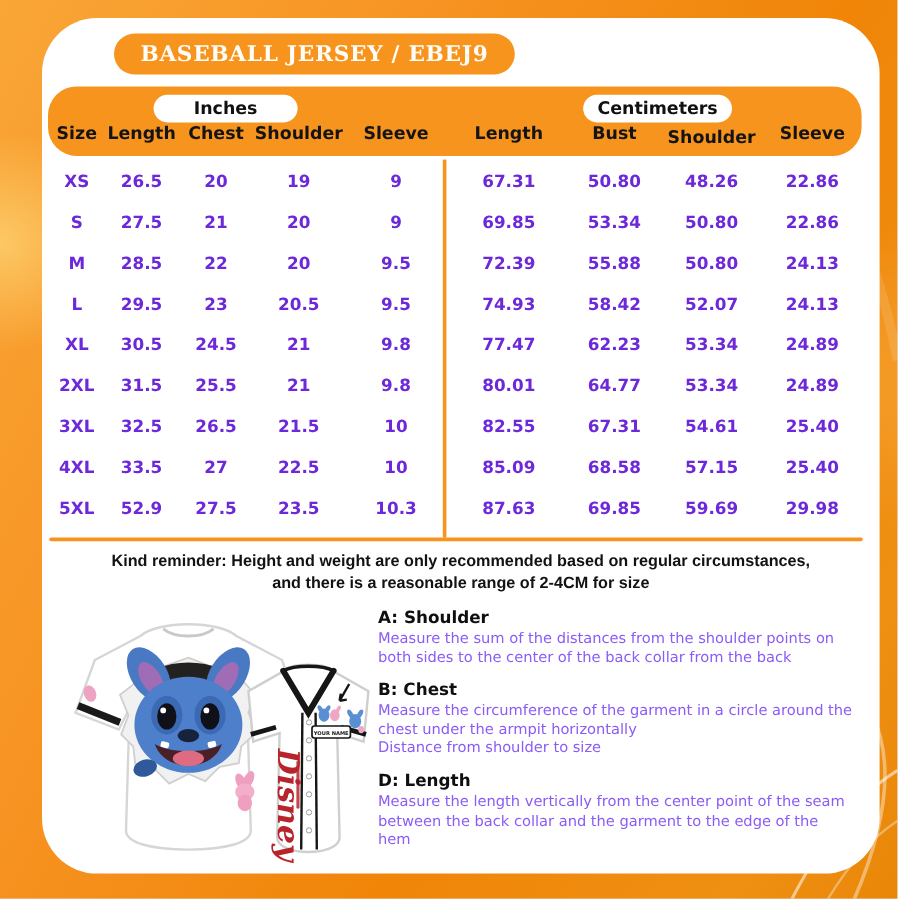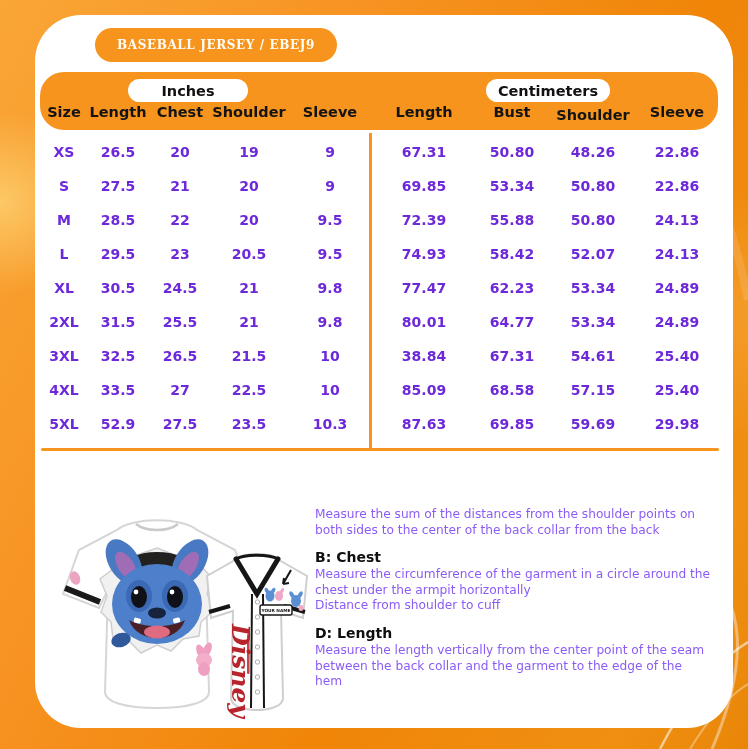--- a/index.html
+++ b/index.html
@@ -8,21 +8,21 @@
     font-family:"DejaVu Sans",sans-serif;color:var(--ink);
     background:
       radial-gradient(150px 130px at 0% 27%, rgba(255,221,130,.65), transparent 70%),
       radial-gradient(220px 180px at 103% 42%, rgba(255,190,95,.35), transparent 70%),
       linear-gradient(118deg,#f9a637 0%,#f79322 32%,#f08508 62%,#ef9013 88%,#e98608 100%);}
   .bg-swoosh{position:absolute;inset:0;z-index:0;}
   .card{position:absolute;left:35px;top:15px;width:698px;height:713px;background:#fff;
     border-radius:46px;z-index:1;}
   .badge{position:absolute;left:60px;top:13px;height:34px;padding:0 22px;background:var(--orange);
     border-radius:17px;display:flex;align-items:center;color:#fffdf8;
-    font-family:"DejaVu Serif",serif;font-weight:bold;font-size:12px;letter-spacing:.6px;}
+    font-family:"DejaVu Serif",serif;font-weight:bold;font-size:18px;letter-spacing:.6px;}
   .band{position:absolute;left:5px;top:57px;width:678px;height:58px;background:var(--orange);border-radius:24px;}
   .pill{position:absolute;top:7px;height:23px;background:#fff;border-radius:12px;display:flex;
     align-items:center;justify-content:center;font-weight:bold;font-size:14.5px;color:#111;}
   .pill-in{left:88px;width:120px;}
   .pill-cm{left:446px;width:124px;}
   .head-row{position:absolute;top:32px;left:0;width:100%;display:flex;font-weight:bold;
     font-size:14.5px;color:#141414;}
   .hg-in{width:334px;display:grid;grid-template-columns:48px 60px 64px 74px 88px;}
   .hg-cm{width:344px;display:grid;grid-template-columns:100px 76px 86px 82px;}
   .head-row span{display:flex;align-items:center;justify-content:center;}
@@ -148,36 +148,40 @@
         <div>52.07</div>
         <div>24.13</div>
         <div>77.47</div>
         <div>62.23</div>
         <div>53.34</div>
         <div>24.89</div>
         <div>80.01</div>
         <div>64.77</div>
         <div>53.34</div>
         <div>24.89</div>
-        <div>38.84</div>
+        <div>82.55</div>
         <div>67.31</div>
         <div>54.61</div>
         <div>25.40</div>
         <div>85.09</div>
         <div>68.58</div>
         <div>57.15</div>
         <div>25.40</div>
         <div>87.63</div>
         <div>69.85</div>
         <div>59.69</div>
         <div>29.98</div>
       </div>
     <div class="divider-v"></div>
     <div class="divider-h"></div>
 
+    <div class="reminder">
+      <div>Kind reminder: Height and weight are only recommended based on regular circumstances,</div>
+      <div>and there is a reasonable range of 2-4CM for size</div>
+    </div>
 
     <div class="jersey-wrap">
       <svg width="272" height="222" viewBox="0 0 272 222">
 
         <g>
           <path d="M78 26 C92 13 144 13 158 26 L196 46 L212 90 L176 104 L167 86 L170 188 C170 198 150 204 118 204 C86 204 66 198 66 188 L69 86 L60 104 L24 90 L40 46 Z" fill="#ffffff" stroke="#d6d6d6" stroke-width="2"></path>
           <path d="M97 20 C107 28 129 28 139 20" fill="none" stroke="#c9c9c9" stroke-width="2.5"></path>
           <path d="M26 84 L61 98" stroke="#1a1a1a" stroke-width="6"></path>
           <path d="M210 84 L175 98" stroke="#1a1a1a" stroke-width="6"></path>
           <path d="M118 44 L136 51 L154 49 L163 63 L173 74 L168 90 L175 106 L162 118 L160 132 L144 135 L132 147 L118 141 L102 149 L90 137 L74 135 L72 118 L62 108 L68 92 L61 75 L74 65 L80 51 L98 51 Z" fill="#f1f1f1" stroke="#cfcfcf" stroke-width="1.5"></path>
@@ -243,22 +247,23 @@
             <ellipse cx="257" cy="97" rx="5" ry="6" fill="#5b8fd4"></ellipse>
             <ellipse cx="253" cy="91" rx="2" ry="4" transform="rotate(-30 253 91)" fill="#5b8fd4"></ellipse>
             <ellipse cx="261" cy="91" rx="2" ry="4" transform="rotate(30 261 91)" fill="#5b8fd4"></ellipse>
             <ellipse cx="262" cy="104" rx="2.5" ry="3" fill="#f0a7c6"></ellipse>
           </g>
         </g>
       </svg>
     </div>
 
     <div class="guide">
+      <div class="g-title">A: Shoulder</div>
       <div class="g-desc">Measure the sum of the distances from the shoulder points on both sides to the center of the back collar from the back</div>
       <div class="g-title">B: Chest</div>
       <div class="g-desc">Measure the circumference of the garment in a circle around the chest under the armpit horizontally</div>
-      <div class="g-desc">Distance from shoulder to cuff</div>
+      <div class="g-desc">Distance from shoulder to size</div>
       <div class="g-title">D: Length</div>
       <div class="g-desc">Measure the length vertically from the center point of the seam between the back collar and the garment to the edge of the hem</div>
     </div>
 
   </div>
 </div>
 
 </body></html>

